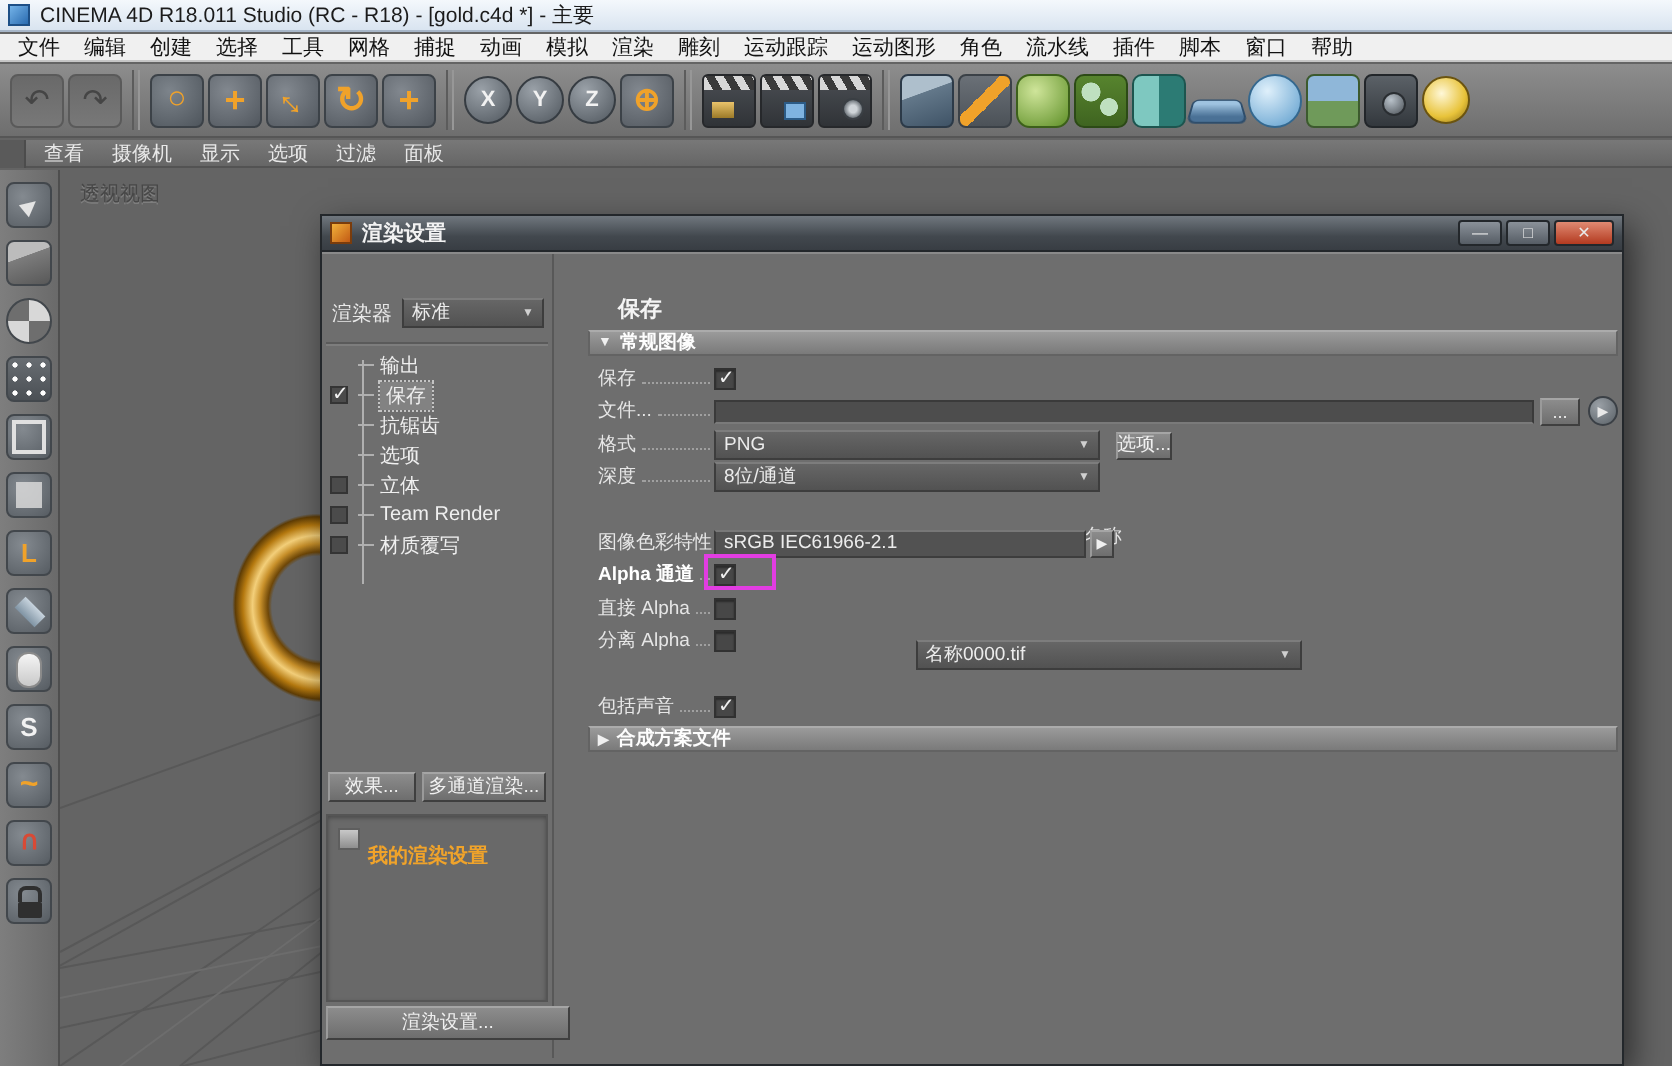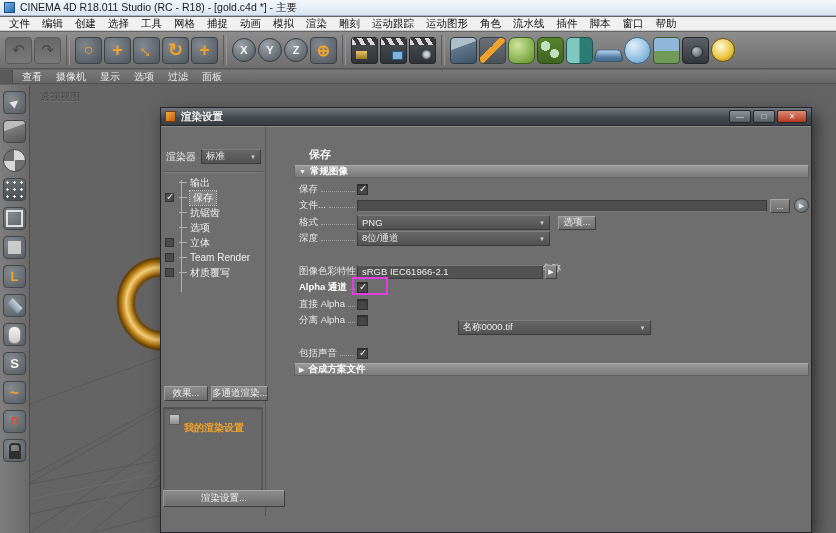--- a/index.html
+++ b/index.html
@@ -105,21 +105,21 @@
   .dtitle{position:absolute;left:0;top:0;right:0;height:18px;
     background:linear-gradient(#70777e,#42484e 60%,#383d43);border-bottom:1px solid #23272b;
     display:flex;align-items:center;padding:0 4px;}
   .dicon{width:11px;height:11px;background:linear-gradient(135deg,#f2b13a,#c25a14);border:1px solid #7a3c0c;margin-right:5px;}
   .dtext{color:#f2f2f2;font-size:10.5px;font-weight:bold;flex:1;}
   .wbtn{width:22px;height:13px;margin-left:2px;border-radius:2px;border:1px solid #23272b;
     background:linear-gradient(#8a9199,#565d65);color:#e9e9e9;font-size:8px;line-height:1;
     display:flex;align-items:center;justify-content:center;}
   .wbtn.close{background:linear-gradient(#e08a72,#b33a20);width:30px;}
   .dbody{position:absolute;left:0;top:18px;right:0;bottom:0;border-top:1px solid #8a8a8a;}
-  .lpanel{position:absolute;left:0;top:0;width:105px;bottom:16px;border-right:1px solid #585858;}
+  .lpanel{position:absolute;left:0;top:0;width:116px;bottom:3px;border-right:1px solid #585858;}
   .rpanel{position:absolute;left:128px;top:0;width:523px;bottom:0;}
   
   .renderer-row{position:absolute;left:5px;top:22px;right:4px;display:flex;align-items:center;}
   .rlabel{font-size:10px;color:#e8e8e8;margin-right:5px;white-space:nowrap;}
   .dd{height:15px;background:linear-gradient(#666,#525252);border:1px solid #3d3d3d;border-top-color:#7d7d7d;
     color:#ececec;font-size:9.5px;display:flex;align-items:center;padding:0 4px;}
   .dd .val{flex:1;white-space:nowrap;overflow:hidden;}
   .dd::after{content:"▼";font-size:6px;color:#d0d0d0;margin-left:4px;}
   .renderer-row .dd{flex:1;}
   .lpanel .hr{position:absolute;left:2px;right:2px;top:44px;border-top:1px solid #5a5a5a;border-bottom:1px solid #7d7d7d;}
@@ -158,21 +158,21 @@
   .leader{flex:1;margin:0 2px 2px 3px;border-bottom:1px dotted #a0a0a0;height:7px;}
   .cb{width:11px;height:11px;background:#474747;border:1px solid #313131;box-shadow:inset 0 1px 1px rgba(0,0,0,.4);
     position:relative;flex:0 0 auto;}
   .cb.checked::after{content:"✓";position:absolute;left:1px;top:-2px;font-size:10px;color:#f0f0f0;}
   .inp{flex:1;height:12px;background:#4d4d4d;border:1px solid #3a3a3a;border-bottom-color:#7a7a7a;}
   .mini-btn{width:20px;height:14px;margin-left:3px;font-size:9px;flex:0 0 auto;}
   .round-btn{width:15px;height:15px;margin-left:4px;border-radius:50%;flex:0 0 auto;
     background:radial-gradient(circle at 35% 30%,#9aa0a6,#5a6167);border:1px solid #3b4046;
     display:flex;align-items:center;justify-content:center;color:#e8e8e8;font-size:7px;}
   .dd.w193{width:193px;flex:0 0 auto;}
-  .opt-btn{width:38px;height:14px;margin-left:8px;flex:0 0 auto;}
+  .opt-btn{width:28px;height:14px;margin-left:8px;flex:0 0 auto;}
   .field{width:186px;height:14px;background:#525252;border:1px solid #3d3d3d;border-top-color:#787878;
     color:#ececec;font-size:9.5px;display:flex;align-items:center;padding:0 4px;flex:0 0 auto;
     white-space:nowrap;overflow:hidden;}
   .tiny-btn{width:12px;height:14px;margin-left:2px;font-size:7px;flex:0 0 auto;}
   .alpha-highlight{position:absolute;left:63px;top:150px;width:36px;height:18px;
     border:2px solid var(--hl);pointer-events:none;z-index:3;}
   #row-save{top:55px;} #row-file{top:71px;} #row-format{top:88px;} #row-depth{top:104px;}
   #row-name{top:135px;flex-direction:column;} #row-profile{top:137px;} #row-alpha{top:153px;} #row-straight{top:170px;}
   #row-separate{top:186px;} #row-dither{top:203px;} #row-sound{top:219px;}
 </style>

